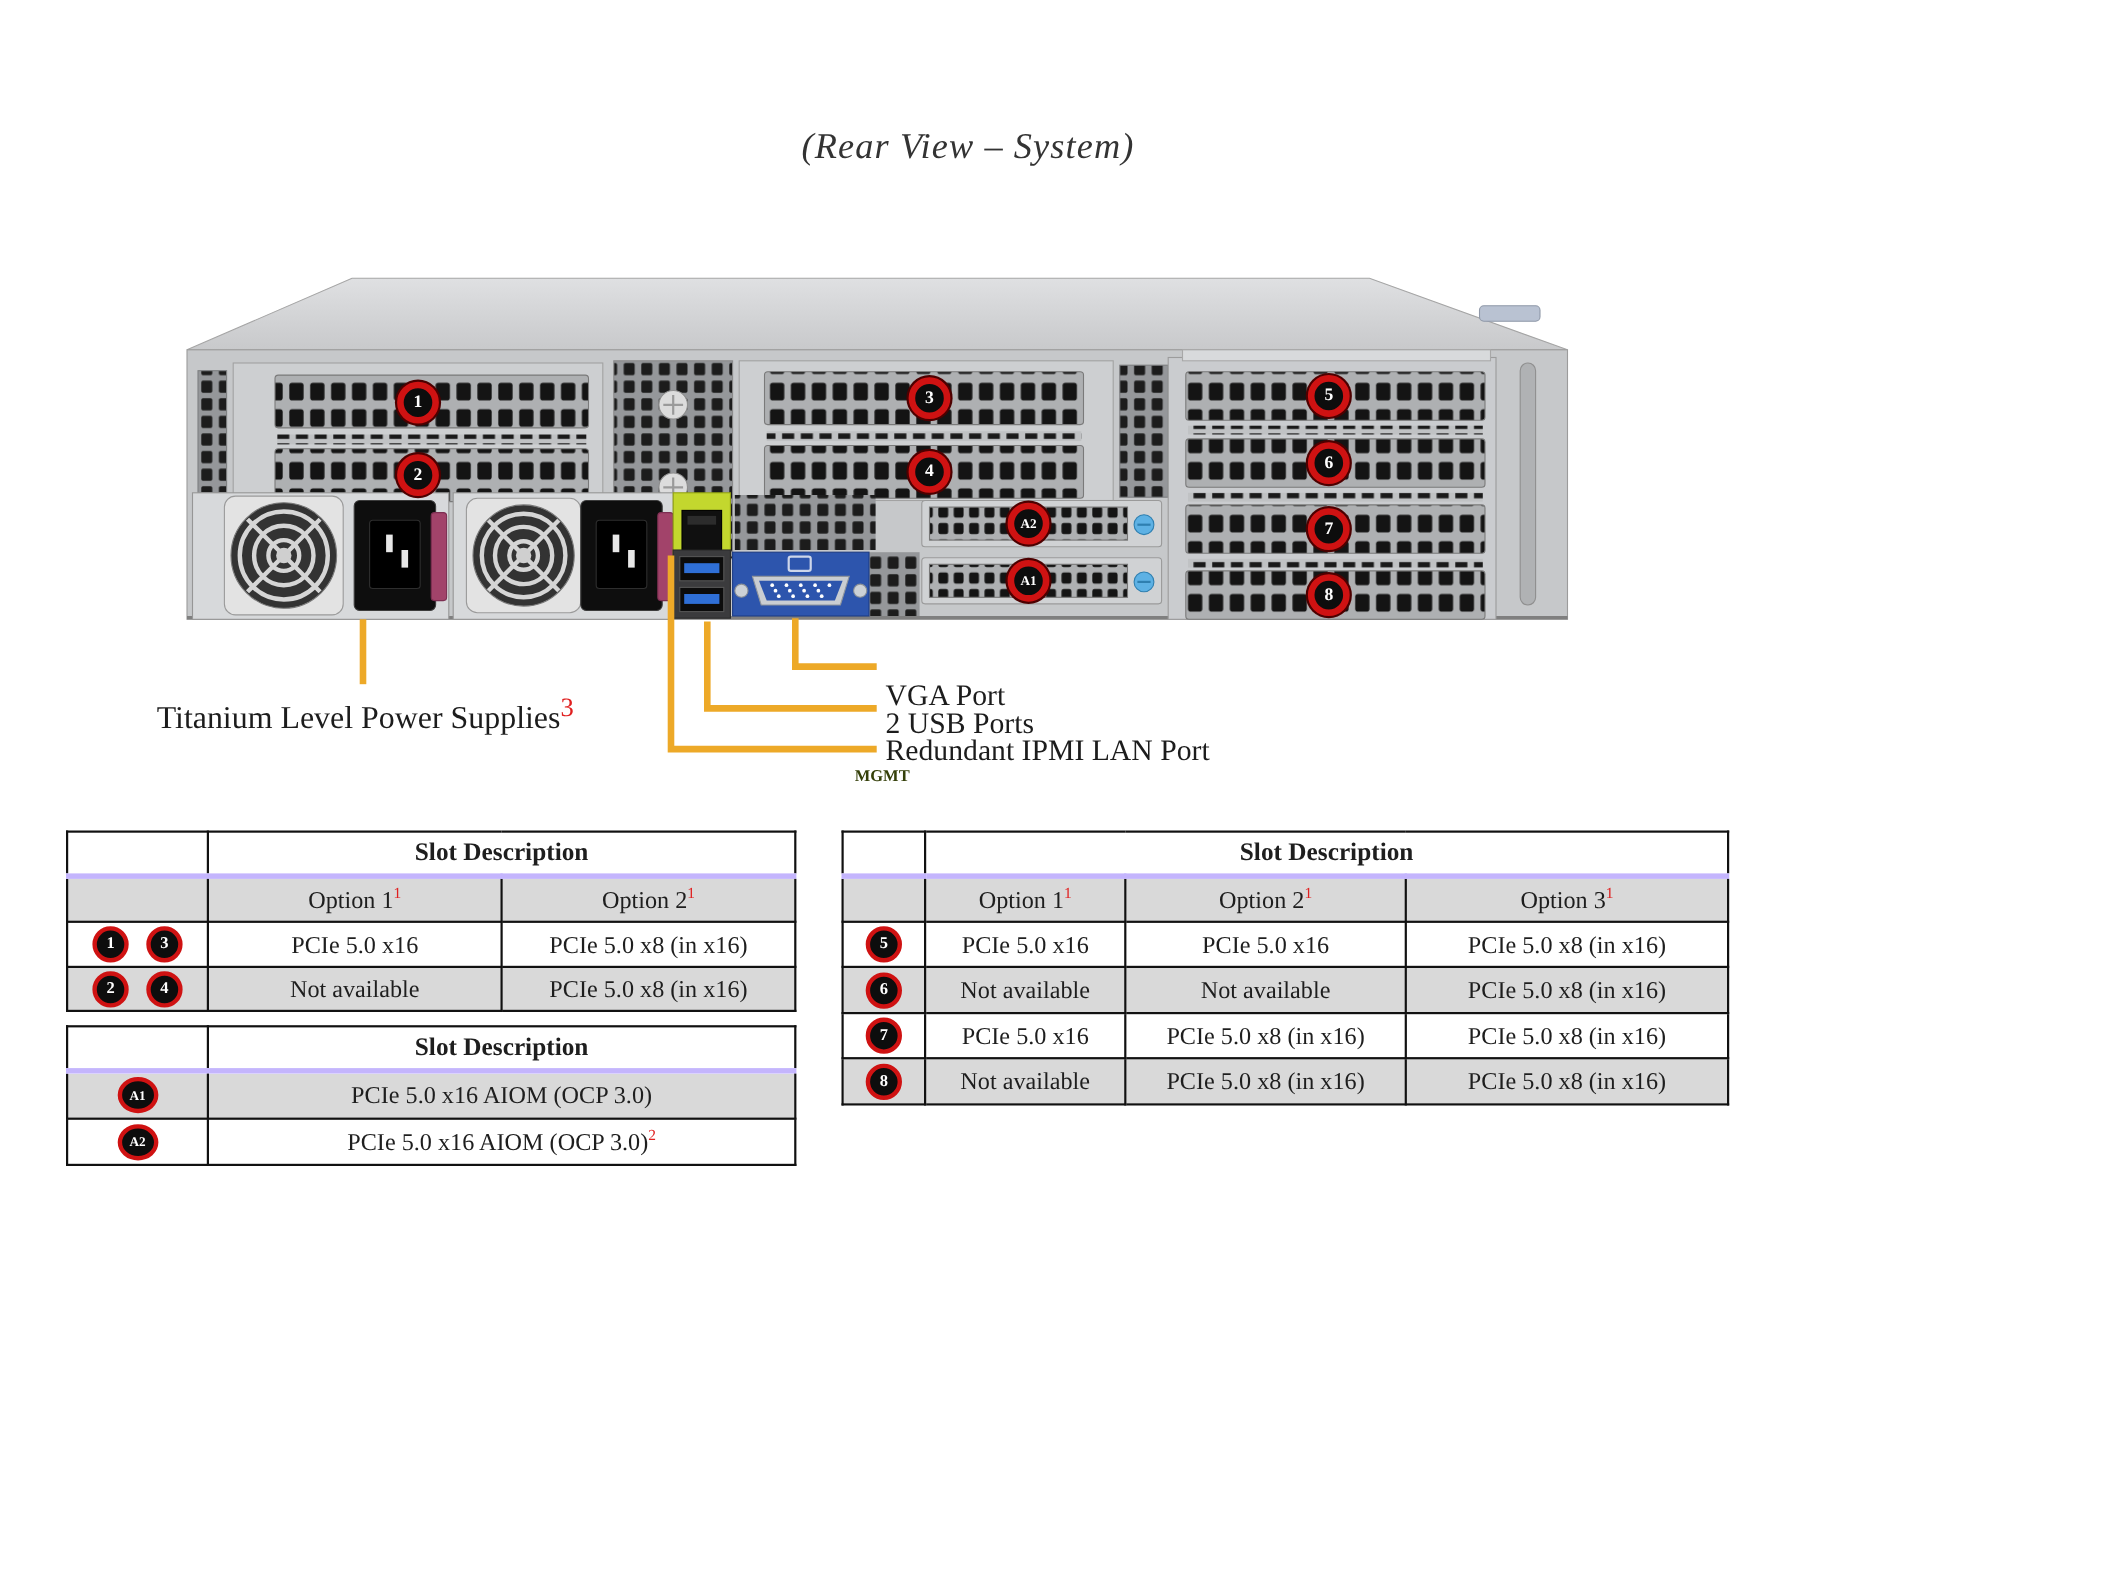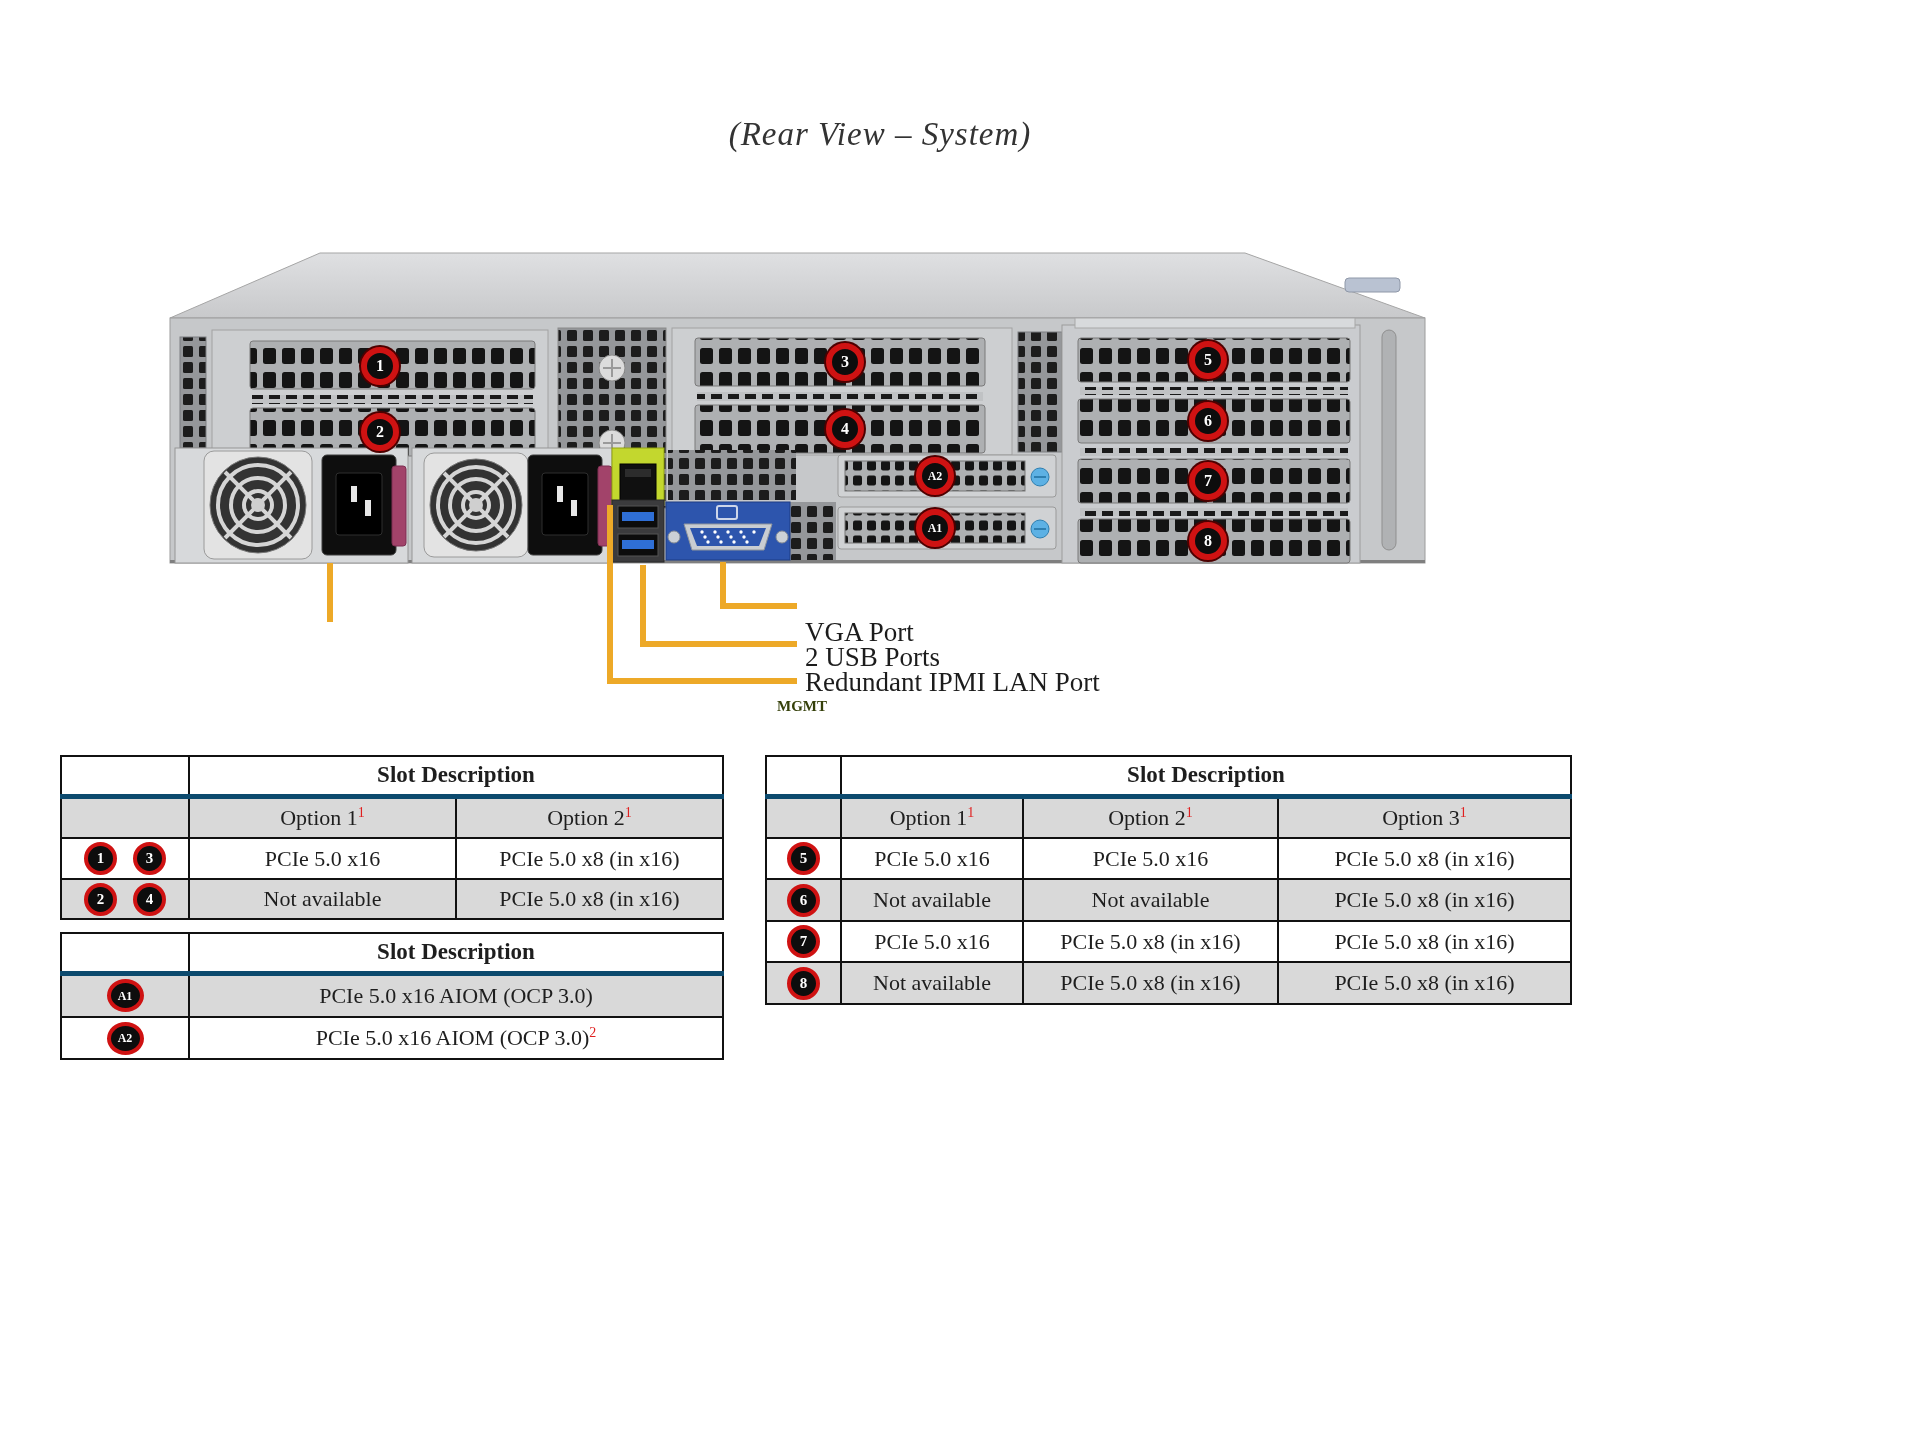--- a/index.html
+++ b/index.html
@@ -16,21 +16,21 @@
   
   .ann{font-size:27px;color:#1c1c1c;white-space:nowrap;}
   .psu-ann{width:430px;text-align:center;font-size:29px;color:#1c1c1c;line-height:1.12;}
   sup.red{color:#e02020;}
   .mgmt{left:777px;top:698px;width:52px;text-align:left;font-size:15px;color:#35400a;font-weight:bold;}
   
   table.t{border-collapse:collapse;table-layout:fixed;background:#fff;}
   table.t td{border:2px solid #111;font-size:22px;text-align:center;vertical-align:middle;
              padding:0;overflow:hidden;}
   table.t td.hd{font-weight:bold;font-size:23px;}
-  table.t tr.hdrow td{border-bottom:5px solid #0c4a6e;}
+  table.t tr.hdrow td{border-bottom:5px solid #c4b5fd;}
   table.t tr.gray td{background:#d9d9d9;}
   table.t sup{font-size:14px;}
   .tbadge{display:inline-flex;width:33px;height:33px;border-radius:50%;background:#0d0d0d;
           border:4px solid #cf1212;box-sizing:border-box;color:#fff;font-weight:bold;font-size:15px;
           align-items:center;justify-content:center;vertical-align:middle;line-height:1;}
   .tbadge.a{font-size:12px;width:37px;}
   .badgepair{display:flex;gap:16px;justify-content:center;align-items:center;}
   
   .fn{font-size:16px;color:#e02020;line-height:1.45;}
   .fn sup{font-size:11px;}
@@ -215,20 +215,21 @@
   <div class="abs callout" style="left:1189px;top:402px;">6</div>
   <div class="abs callout" style="left:1189px;top:462px;">7</div>
   <div class="abs callout" style="left:1189px;top:522px;">8</div>
   <div class="abs callout asm" style="left:916px;top:457px;">A2</div>
   <div class="abs callout asm" style="left:916px;top:509px;">A1</div>
 
   <div class="abs ann" style="left:805px;top:591px;margin-top:26px;">VGA Port</div>
   <div class="abs ann" style="left:805px;top:642px;">2 USB Ports</div>
   <div class="abs ann" style="left:805px;top:667px;">Redundant IPMI LAN Port</div>
   <div class="abs psu-ann" style="left:117px;top:630px;">
+    <div><span>Titanium Level Power Supplies</span><sup class="red">3</sup></div>
   </div>
 
   <table class="t abs" style="left:60px;top:755px;width:662px;">
     <colgroup>
         <col style="width:128px">
         <col style="width:267px">
         <col style="width:267px">
       </colgroup>
     <tbody>
         <tr class="hdrow" style="height:40px;">

